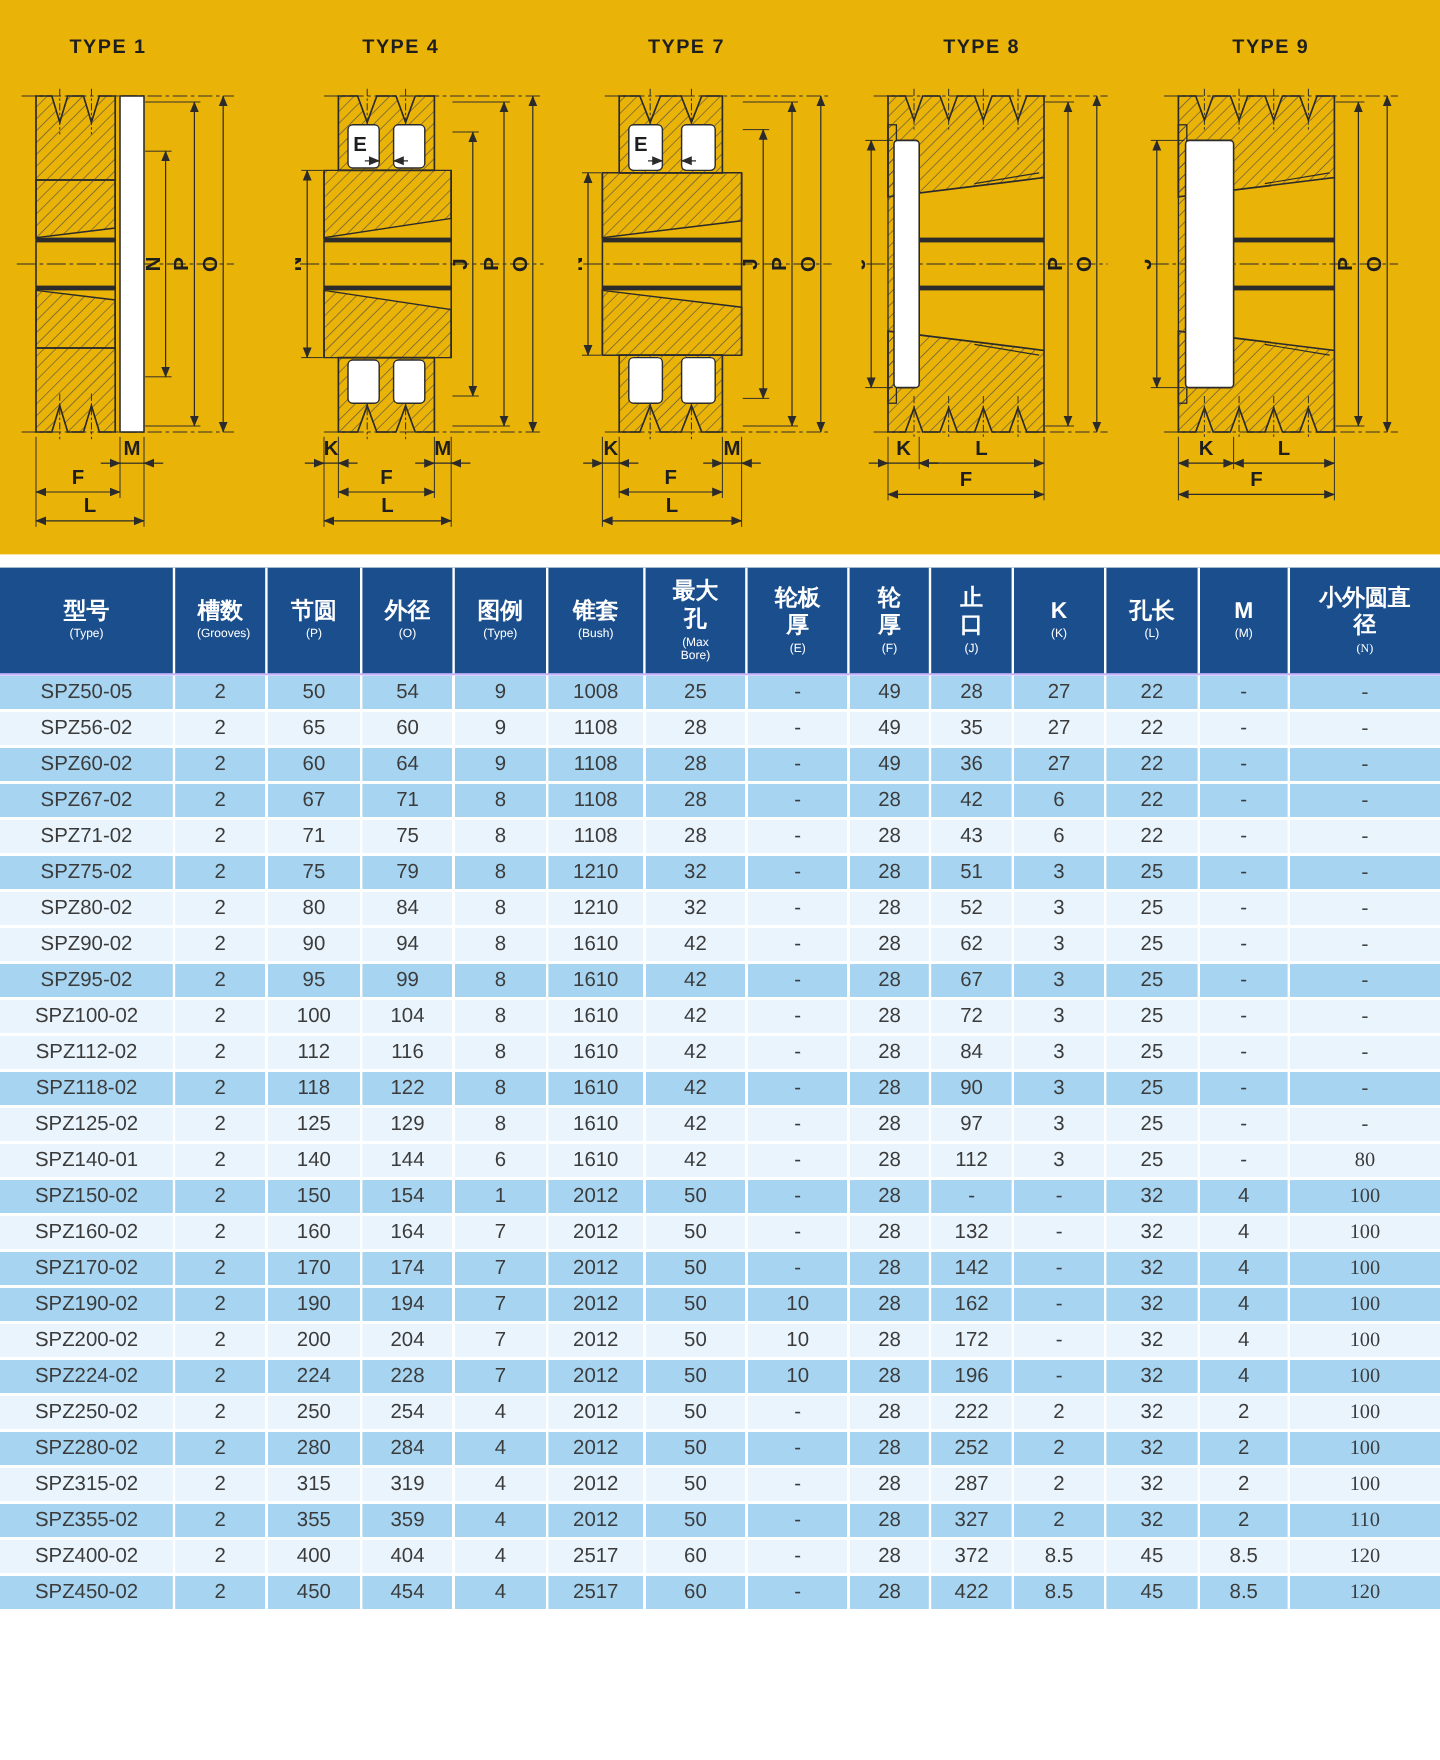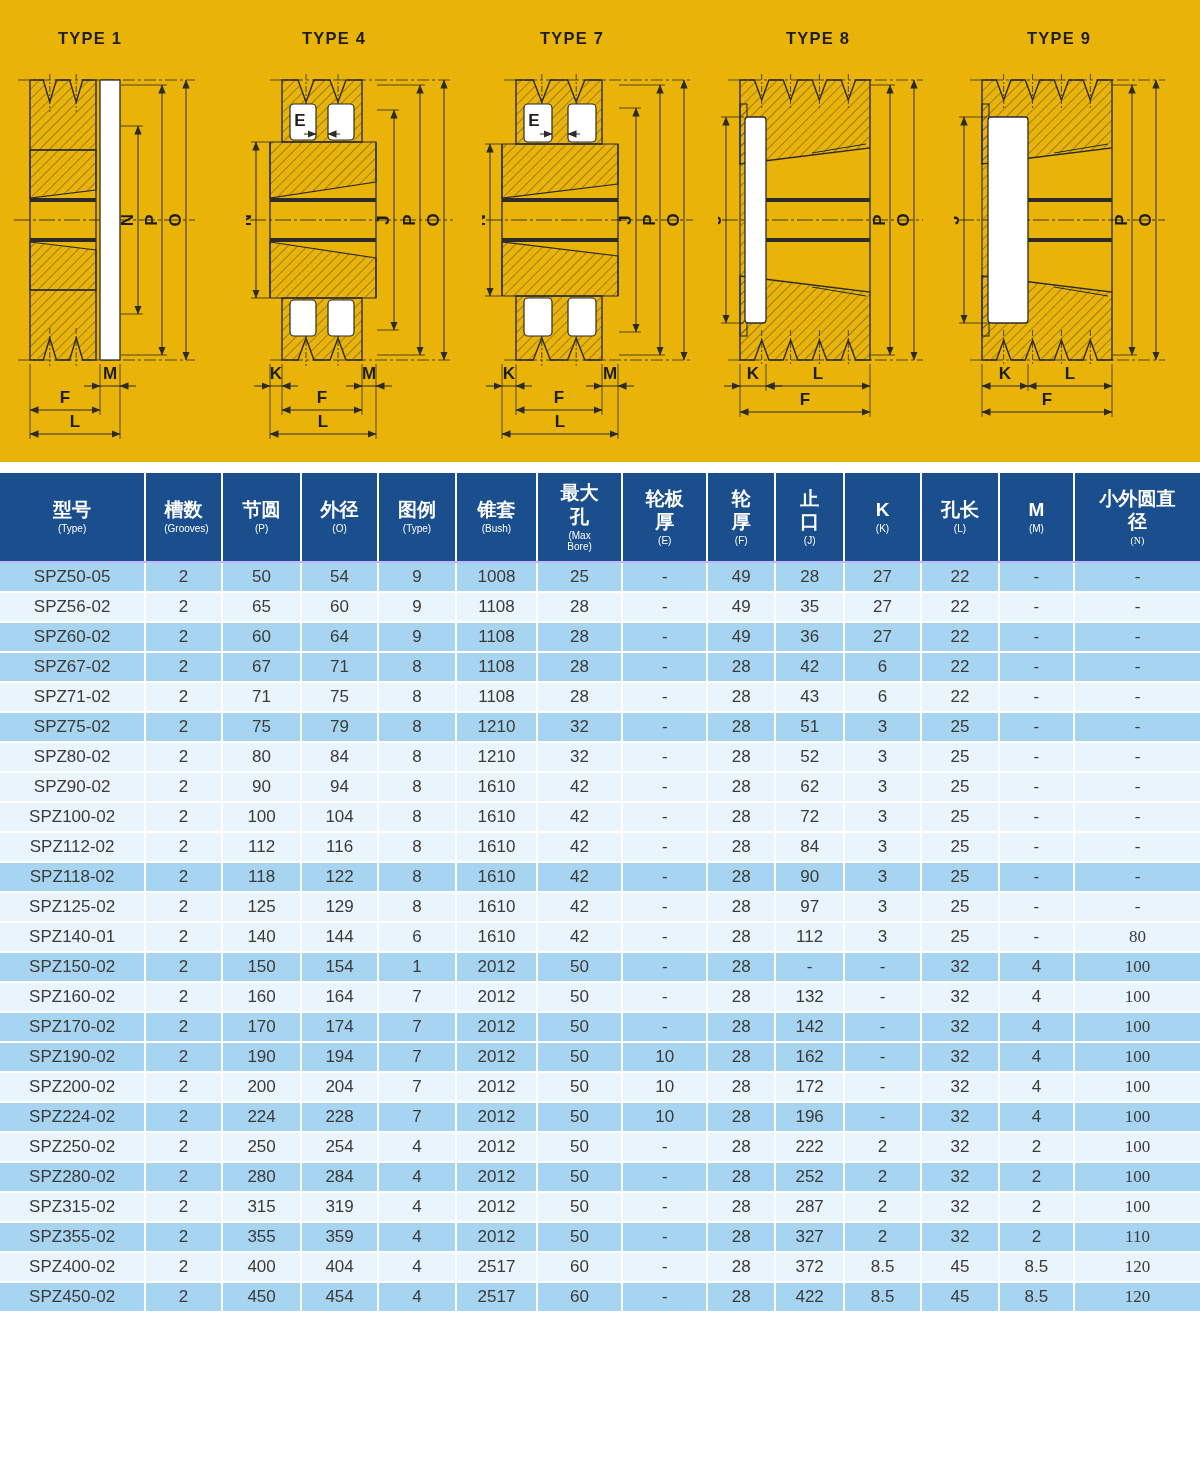--- a/index.html
+++ b/index.html
@@ -511,20 +511,36 @@
           <td>1610</td>
           <td>42</td>
           <td>-</td>
           <td>28</td>
           <td>62</td>
           <td>3</td>
           <td>25</td>
           <td>-</td>
           <td>-</td>
         </tr>
+        <tr class="odd">
+          <td>SPZ95-02</td>
+          <td>2</td>
+          <td>95</td>
+          <td>99</td>
+          <td>8</td>
+          <td>1610</td>
+          <td>42</td>
+          <td>-</td>
+          <td>28</td>
+          <td>67</td>
+          <td>3</td>
+          <td>25</td>
+          <td>-</td>
+          <td>-</td>
+        </tr>
         <tr class="even">
           <td>SPZ100-02</td>
           <td>2</td>
           <td>100</td>
           <td>104</td>
           <td>8</td>
           <td>1610</td>
           <td>42</td>
           <td>-</td>
           <td>28</td>

